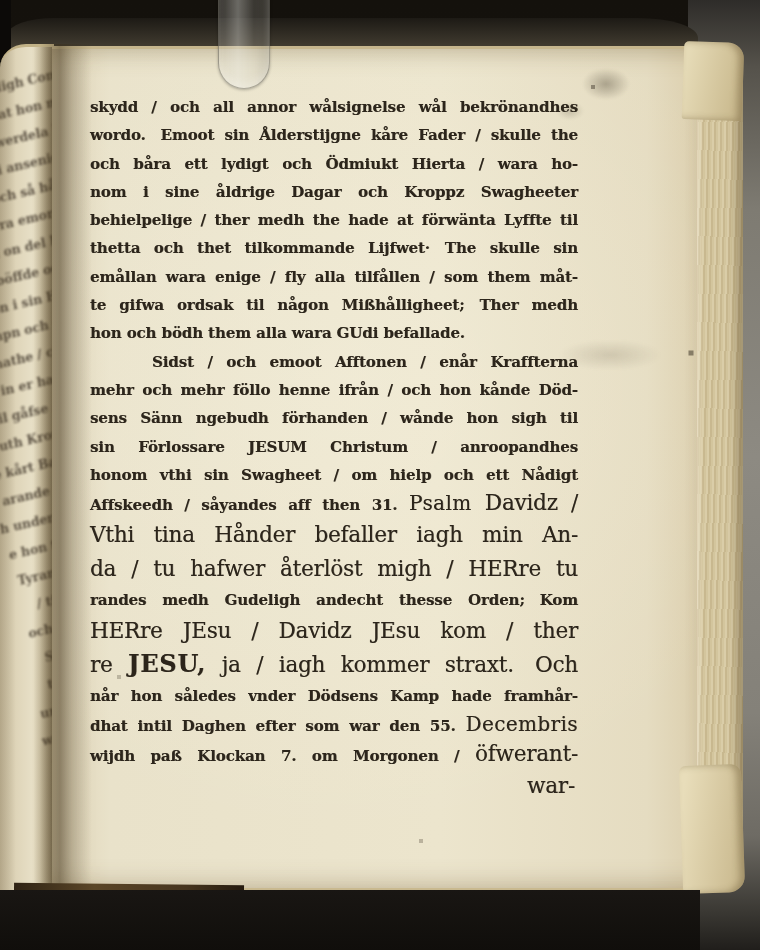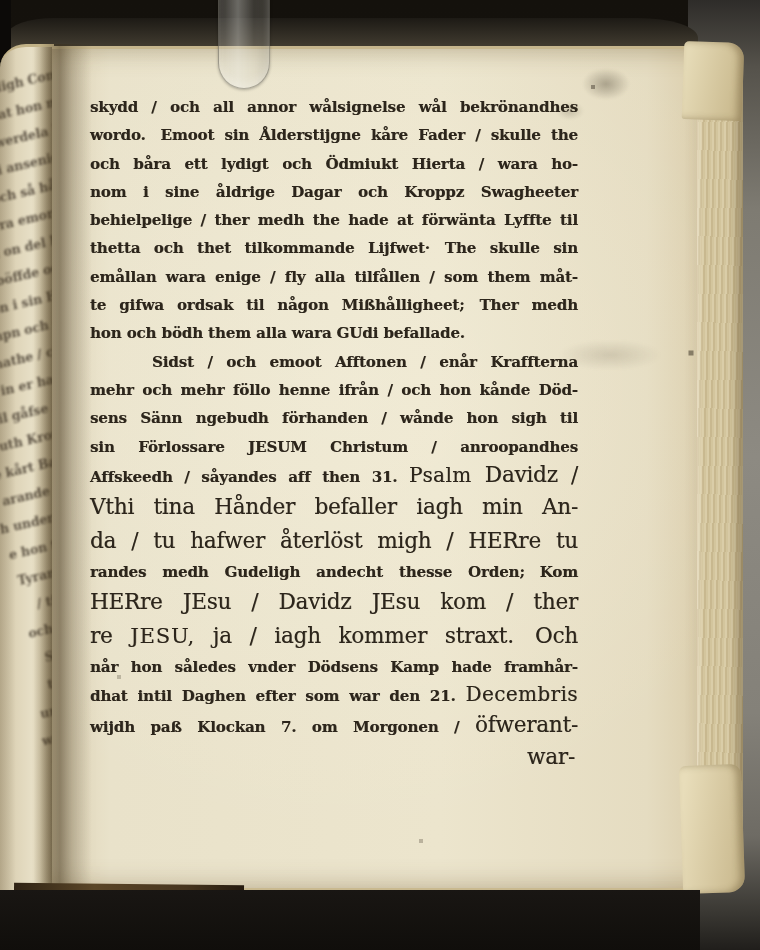--- a/index.html
+++ b/index.html
@@ -52,21 +52,21 @@
   .text-block{position:absolute;left:38px;top:44px;width:488px;color:#2c251b;}
   .line{text-align:justify;text-align-last:justify;white-space:normal;
     text-shadow:.4px .4px .5px rgba(44,37,27,.5);}
   .line-b{line-height:27.3px;min-height:27.3px;}
   .line-l{line-height:31.4px;min-height:31.4px;}
   .no-just{text-align-last:left;}
   .align-right{text-align:center;text-align-last:right;padding-right:3px;}
   .seg-b{font-size:15px;font-weight:700;letter-spacing:-.1px;}
   .seg-l{font-size:21.5px;font-weight:400;letter-spacing:-.2px;}
   .seg-r{font-size:20px;font-weight:400;letter-spacing:.4px;}
-  .seg-R{font-size:21px;font-weight:400;letter-spacing:.8px;}
+  .seg-R{font-size:24px;font-weight:700;letter-spacing:.8px;}
 
   
   .fore-edge{position:absolute;left:697px;top:50px;width:46px;height:838px;
     background:repeating-linear-gradient(92deg,#dacda8 0 2px,#c8b88f 2px 4px,#d3c59d 4px 6px);
     border-radius:2px 10px 12px 3px;
     box-shadow:inset -7px 0 9px rgba(80,62,30,.4),inset 3px 0 4px rgba(255,250,235,.45);}
   .fore-edge .corner-top{position:absolute;top:-8px;left:-14px;width:60px;height:78px;
     background:linear-gradient(100deg,#e5dab6 10%,#cbbb90 85%);
     border-radius:5px 16px 3px 3px;transform:rotate(2deg);
     box-shadow:inset -5px 0 7px rgba(90,70,35,.4);}
@@ -152,28 +152,29 @@
         <div class="line line-b"><span class="seg-b">nom i sine åldrige Dagar och Kroppz Swagheeter</span></div>
         <div class="line line-b"><span class="seg-b">behielpelige / ther medh the hade at förwänta Lyffte til</span></div>
         <div class="line line-b"><span class="seg-b">thetta och thet tilkommande Lijfwet· The skulle sin</span></div>
         <div class="line line-b"><span class="seg-b">emållan wara enige / fly alla tilfållen / som them måt-</span></div>
         <div class="line line-b"><span class="seg-b">te gifwa ordsak til någon Mißhålligheet; Ther medh</span></div>
         <div class="line line-b no-just"><span class="seg-b">hon och bödh them alla wara GUdi befallade.</span></div>
         <div class="line line-b" style="text-indent: 62px;"><span class="seg-b">Sidst / och emoot Afftonen / enår Kraffterna</span></div>
         <div class="line line-b"><span class="seg-b">mehr och mehr föllo henne ifrån / och hon kånde Död-</span></div>
         <div class="line line-b"><span class="seg-b">sens Sänn ngebudh förhanden / wånde hon sigh til</span></div>
         <div class="line line-b"><span class="seg-b">sin Förlossare JESUM Christum / anroopandhes</span></div>
+        <div class="line line-b"><span class="seg-b">honom vthi sin Swagheet / om hielp och ett Nådigt</span></div>
         <div class="line line-b"><span class="seg-b">Affskeedh / såyandes aff then 31. </span><span class="seg-r">Psalm </span><span class="seg-l">Davidz /</span></div>
         <div class="line line-l"><span class="seg-l">Vthi tina Hånder befaller iagh min An-</span></div>
         <div class="line line-l"><span class="seg-l">da / tu hafwer återlöst migh / HERre tu</span></div>
         <div class="line line-b"><span class="seg-b">randes medh Gudeligh andecht thesse Orden; Kom</span></div>
         <div class="line line-l"><span class="seg-l">HERre JEsu / Davidz JEsu kom / ther</span></div>
         <div class="line line-l"><span class="seg-l">re </span><span class="seg-R">JESU,</span><span class="seg-l"> ja / iagh kommer straxt. Och</span></div>
         <div class="line line-b"><span class="seg-b">når hon således vnder Dödsens Kamp hade framhår-</span></div>
-        <div class="line line-b"><span class="seg-b">dhat intil Daghen efter som war den 21. </span><span class="seg-r">Decembris</span></div>
+        <div class="line line-b"><span class="seg-b">dhat intil Daghen efter som war den 55. </span><span class="seg-r">Decembris</span></div>
         <div class="line line-b"><span class="seg-b">wijdh paß Klockan 7. om Morgonen / </span><span class="seg-l">öfwerant-</span></div>
         <div class="line line-l align-right"><span class="seg-l">war-</span></div>
       </div>
   </div>
 
   <div class="gutter"></div>
 
   <div class="fore-edge">
     <div class="corner-top"></div>
     <div class="corner-bottom"></div>

